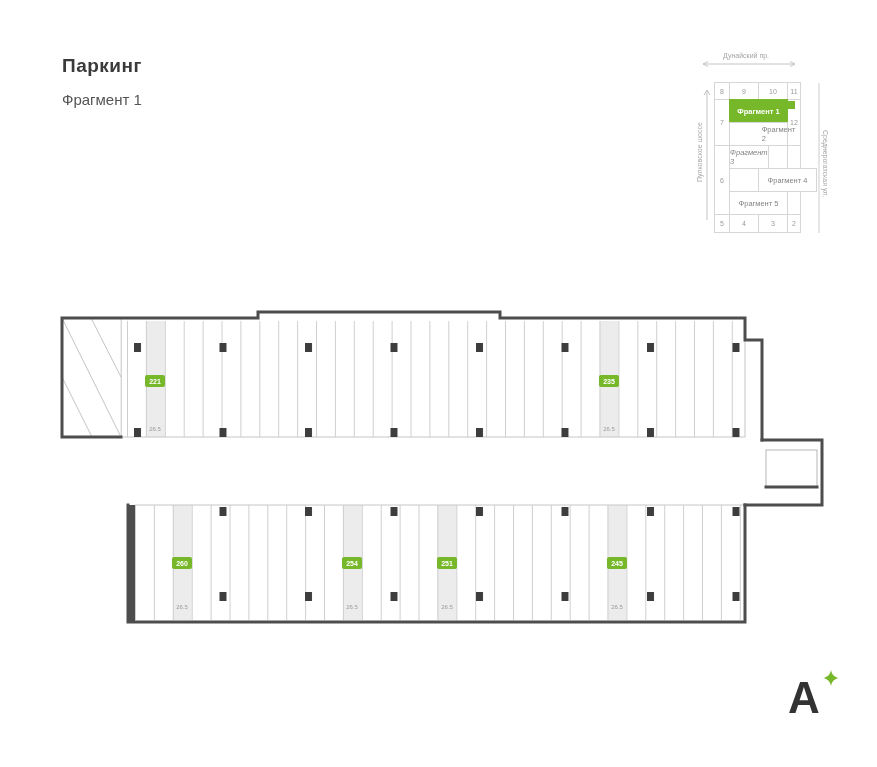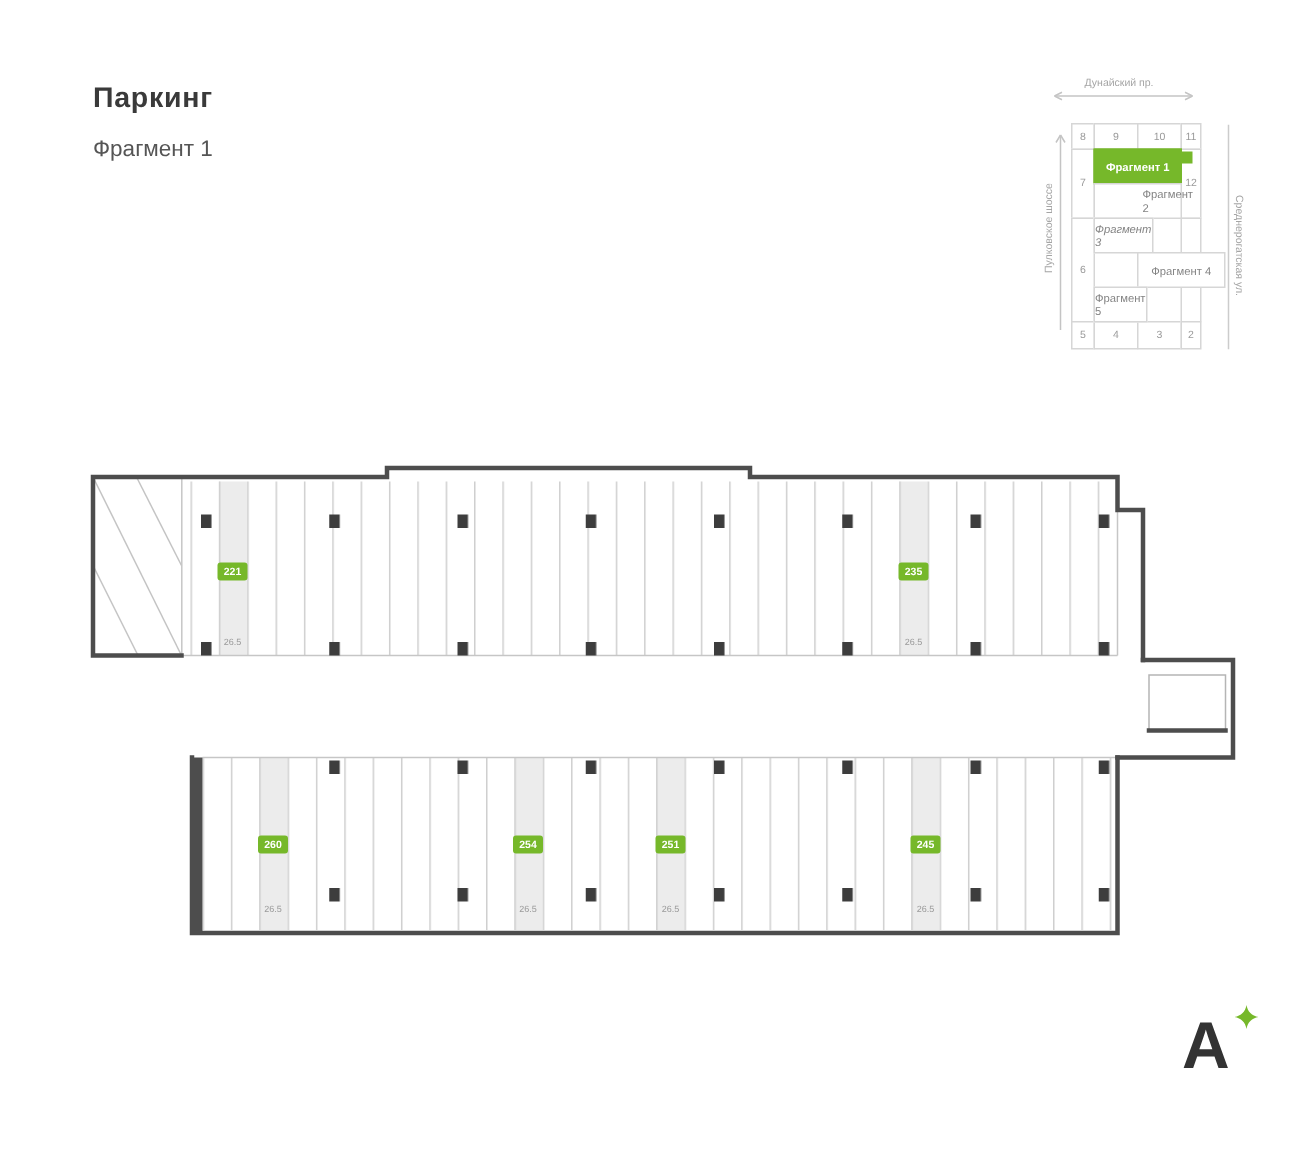--- a/index.html
+++ b/index.html
@@ -83,21 +83,21 @@
 
       <div class="mm-cell" style="left:0;top:132px;width:16px;height:19px;">5</div>
       <div class="mm-cell" style="left:15px;top:132px;width:30px;height:19px;">4</div>
       <div class="mm-cell" style="left:44px;top:132px;width:30px;height:19px;">3</div>
       <div class="mm-cell" style="left:73px;top:132px;width:14px;height:19px;">2</div>
 
       <div class="mm-cell mm-frag active" style="left:15px;top:17px;width:59px;height:24px;">Фрагмент 1</div>
       <div class="mm-cell mm-frag" style="left:15px;top:40px;width:59px;height:24px;padding-left:40px;">Фрагмент 2</div>
       <div class="mm-cell mm-frag" style="left:15px;top:63px;width:40px;height:24px;font-style:italic;">Фрагмент 3</div>
       <div class="mm-cell mm-frag" style="left:15px;top:86px;width:59px;height:24px;margin-left:29px;">Фрагмент 4</div>
-      <div class="mm-cell mm-frag" style="left:15px;top:109px;width:36px;height:24px;">Фрагмент 5</div>
+      <div class="mm-cell mm-frag" style="left:15px;top:109px;width:59px;height:24px;">Фрагмент 5</div>
 
       <div class="mm-marker"></div>
     </div>
   </div>
 
   <svg class="plan" width="877" height="767" viewBox="0 0 877 767">
     <defs>
       <pattern id="stallT" patternUnits="userSpaceOnUse" x="13.6" y="0" width="18.9" height="10">
         <rect x="0" y="0" width="1" height="10" fill="#cfcfcf"></rect>
       </pattern>

